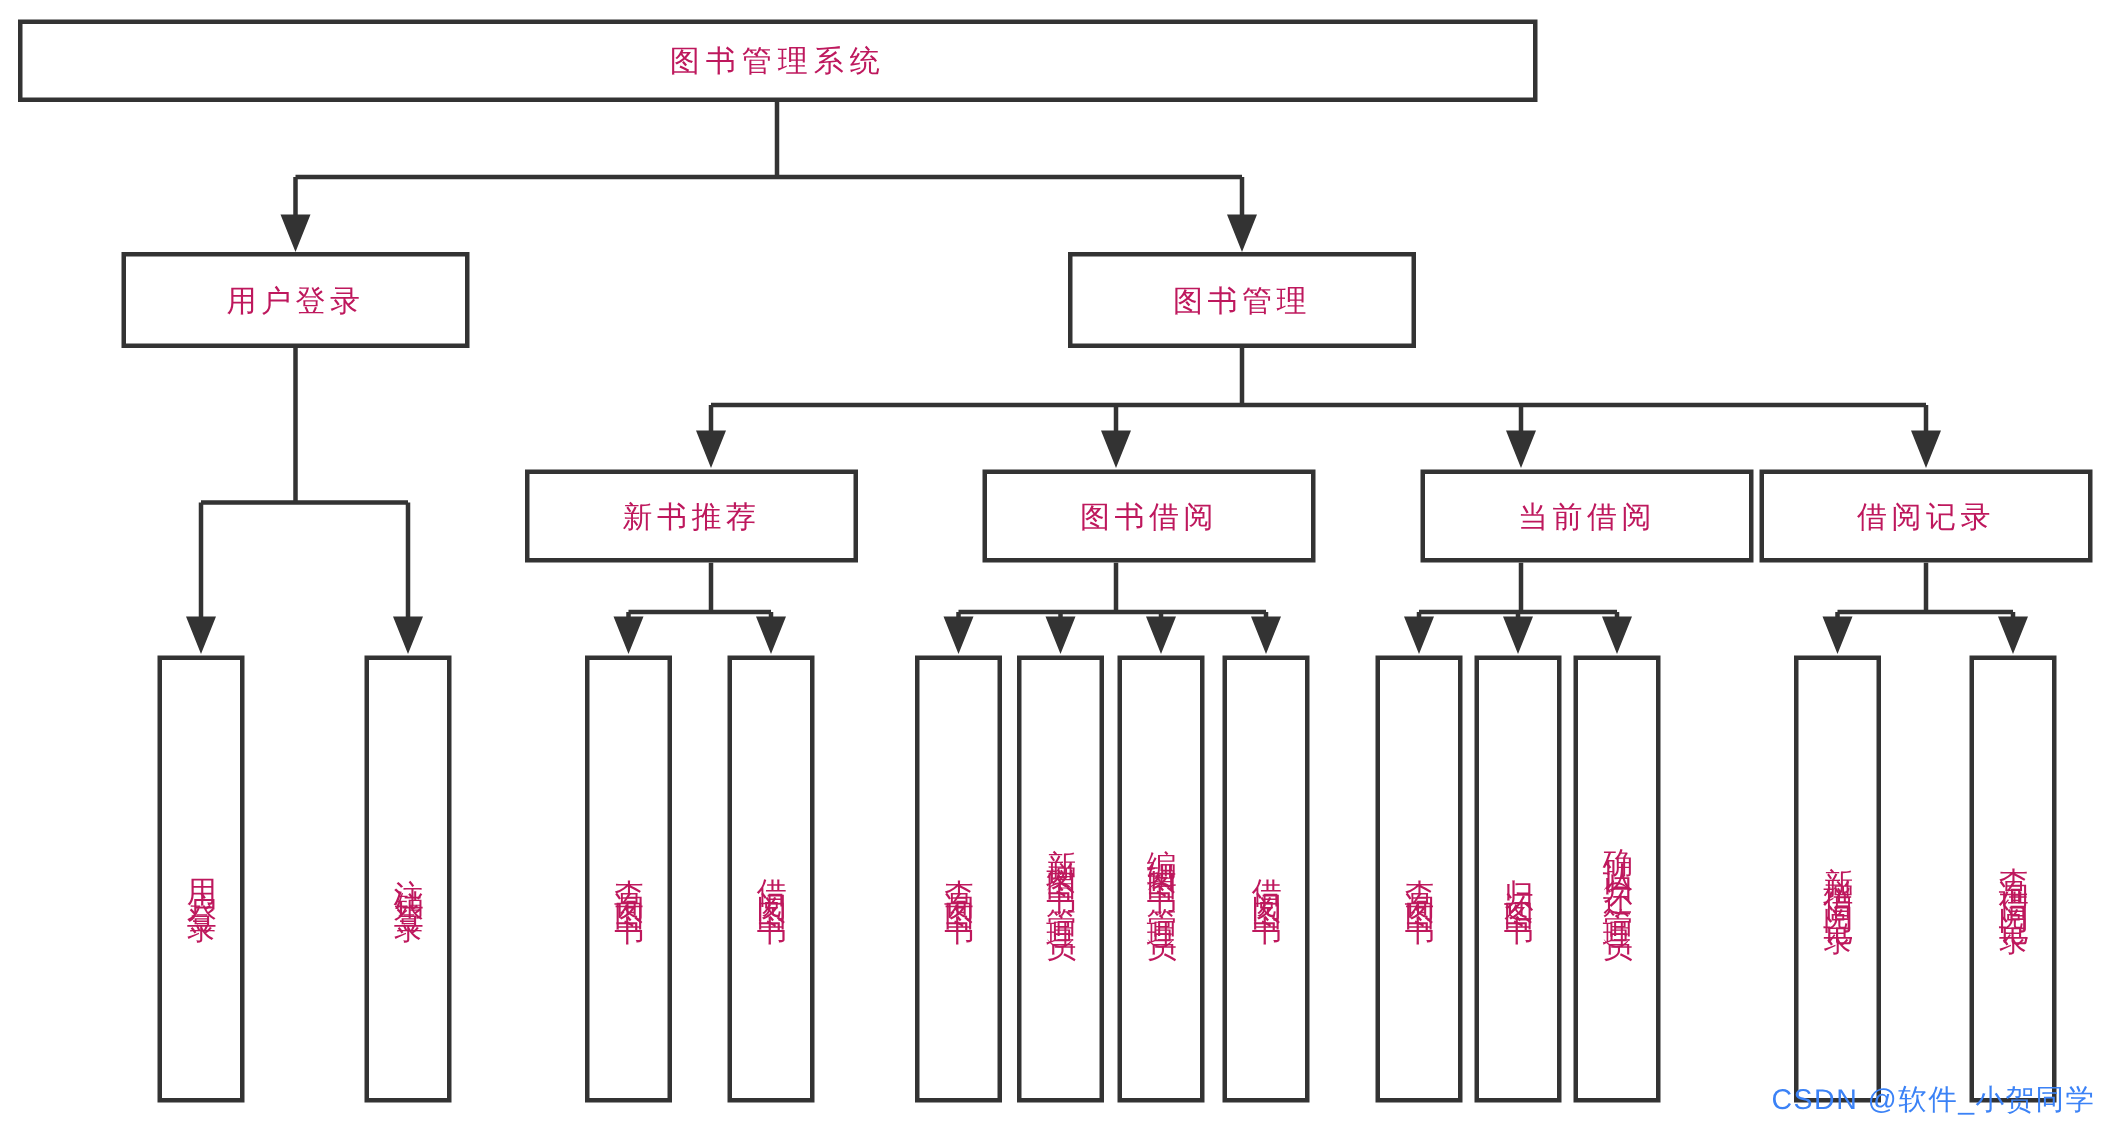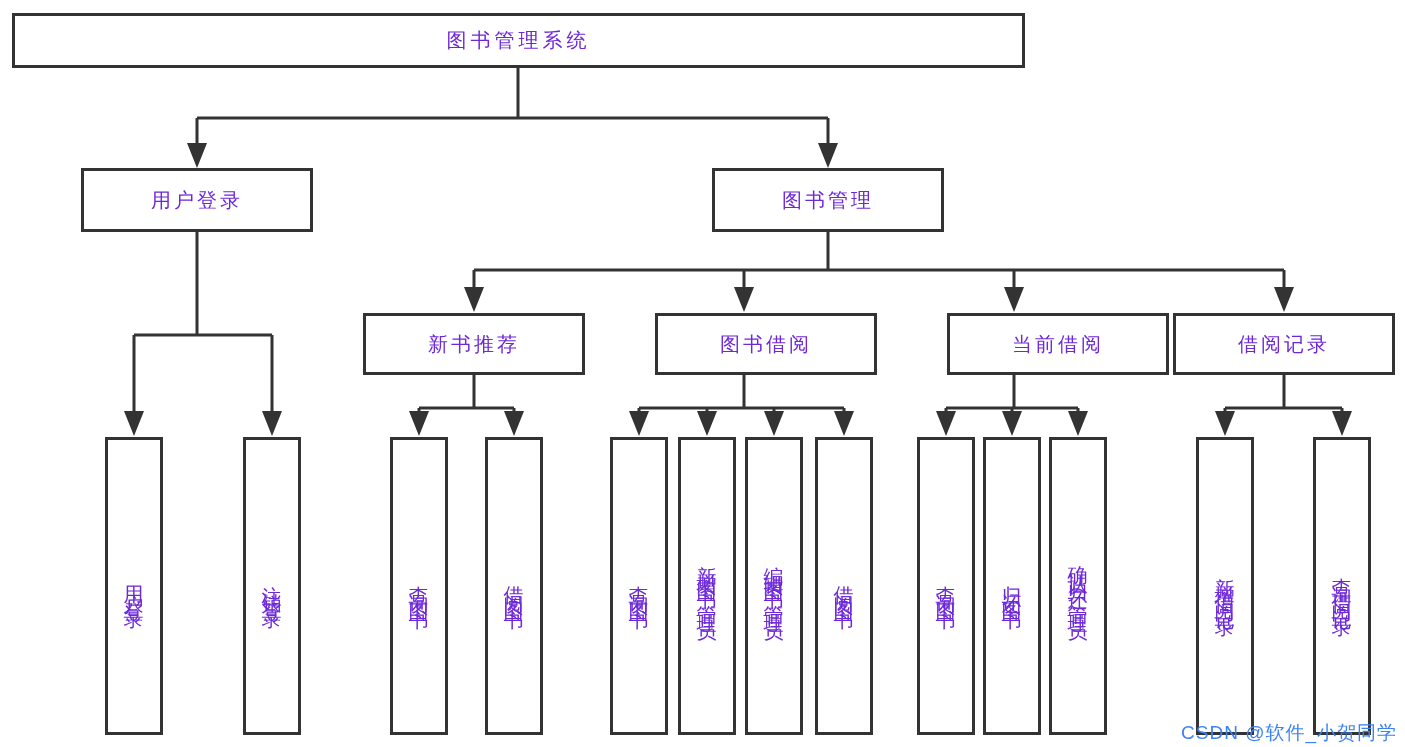--- a/index.html
+++ b/index.html
@@ -14,21 +14,21 @@
   }
   svg.connectors {
     position: absolute;
     left: 0; top: 0;
     pointer-events: none;
   }
   .box {
     position: absolute;
     background: #ffffff;
     border: 3px solid #333333;
-    color: #6d28d9;
+    color: #be185d;
     display: flex;
     align-items: center;
     justify-content: center;
     text-align: center;
   }
   .box.h { font-size: 20px; letter-spacing: 3px; white-space: nowrap; }
   .box.root { font-size: 20px; letter-spacing: 4px; }
   .box.v span {
     writing-mode: vertical-rl;
     text-orientation: mixed;
@@ -83,21 +83,21 @@
              M1068,411 H1088 L1078,436 Z
              M1215,411 H1235 L1225,436 Z
              M1332,411 H1352 L1342,436 Z"></path>
   </svg>
 
   <div class="box h root" style="left:12px; top:13px; width:1013px; height:55px;">图书管理系统</div>
 
   <div class="box h" style="left:81px; top:168px; width:232px; height:64px;">用户登录</div>
   <div class="box h" style="left:712px; top:168px; width:232px; height:64px;">图书管理</div>
 
-  <div class="box h" style="left:363px; top:313px; width:222px; height:62px;">新书推荐</div>
+  <div class="box h" style="left:350px; top:313px; width:222px; height:62px;">新书推荐</div>
   <div class="box h" style="left:655px; top:313px; width:222px; height:62px;">图书借阅</div>
   <div class="box h" style="left:903px; top:313px; width:222px; height:62px;margin-left:44px;">当前借阅</div>
   <div class="box h" style="left:1173px; top:313px; width:222px; height:62px;">借阅记录</div>
 
   <div class="box v" style="left:105px; top:437px; width:58px; height:298px;">
     <span>用户登录</span>
   </div>
   <div class="box v" style="left:243px; top:437px; width:58px; height:298px;">
     <span>注销登录</span>
   </div>

